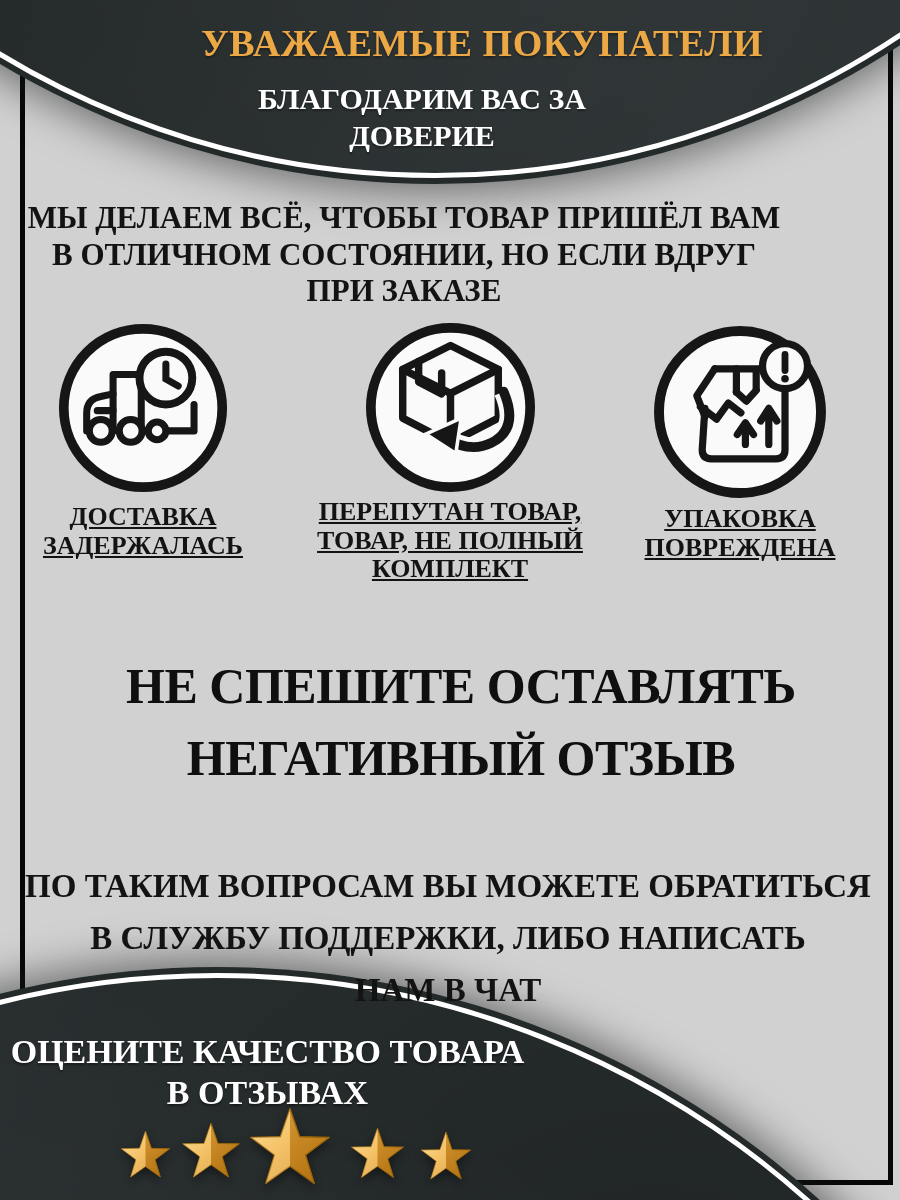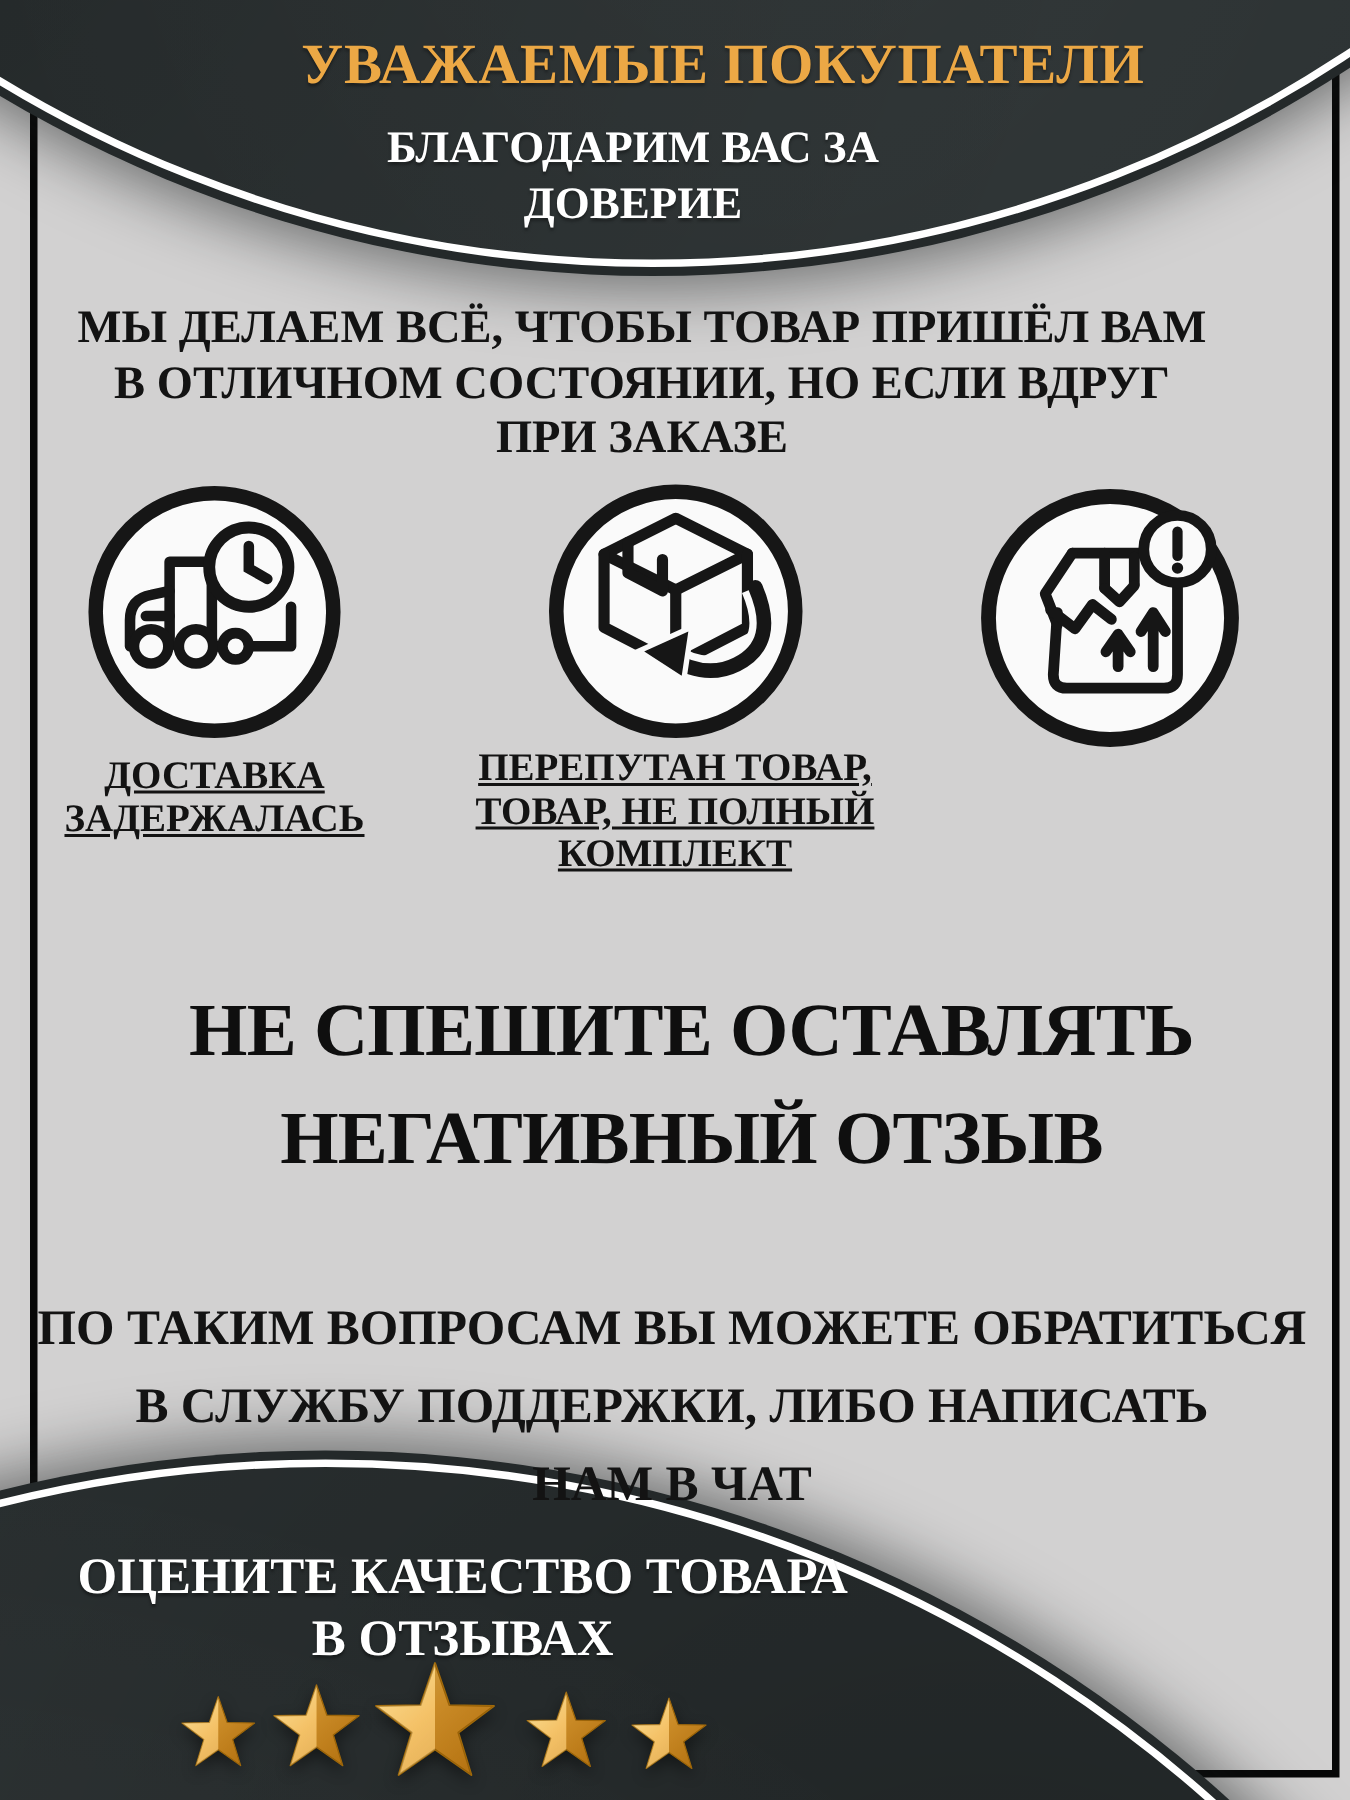--- a/index.html
+++ b/index.html
@@ -30,31 +30,31 @@
   .panel-header{ left:-407px; top:-1506px; width:1684px; height:1684px; }
   .panel-footer{ left:-673px; top:973px;  width:1780px; height:1780px; }
 
   .txt{ position:absolute; z-index:3; white-space:pre-line; text-align:center; }
 
   .hdr-title{ left:0; top:24px; width:900px; font-size:38px; line-height:1.05; color:#ECA845;
               letter-spacing:.5px; text-shadow:0 2px 2px rgba(0,0,0,.35);padding-left:32px; }
   .hdr-sub{ left:0; top:80px; width:844px; font-size:30px; line-height:37px; color:#ffffff;
             text-shadow:0 2px 2px rgba(0,0,0,.35); }
 
-  .intro{ left:0; top:200px; width:808px; font-size:31px; line-height:36.5px; color:#131313;padding-left:24px; }
+  .intro{ left:0; top:200px; width:808px; font-size:31px; line-height:36.5px; color:#131313; }
 
   .issue-icon{ position:absolute; z-index:3; }
   .issue-label{ position:absolute; z-index:3; white-space:pre-line; text-align:center;
                 font-size:26px; line-height:28.5px; color:#131313;text-decoration:underline; }
 
   .warn-title{ left:11px; top:650px; width:900px; font-size:50px; line-height:72px; color:#0f0f0f; letter-spacing:-0.5px; }
   .warn-body{ left:0; top:860px; width:896px; font-size:33px; line-height:52px; color:#131313; }
 
   .foot-text{ left:0; top:1031px; width:535px; font-size:34px; line-height:41px; color:#ffffff;
-              text-shadow:0 2px 2px rgba(0,0,0,.4);margin-left:41px; }
+              text-shadow:0 2px 2px rgba(0,0,0,.4); }
   .star{ position:absolute; z-index:3; filter:drop-shadow(0 4px 5px rgba(0,0,0,0.45)); }
 </style>
 </head>
 <body>
 
 <div class="page">
 
   <svg width="0" height="0" style="position:absolute" aria-hidden="true">
     <defs>
       <linearGradient id="sg" x1="0" y1="0" x2="1" y2="1">
@@ -124,20 +124,22 @@
       <path d="M28,47 l9,7 6.5,-9 7,5.5"></path>
       <path d="M48,26 v13 m11,-11.5 v10"></path>
       <path d="M48,39 l5.5,5 5.5,-6"></path>
       <path d="M53,68 V57 m-4.5,5.5 L53,56 l4.5,6.5"></path>
       <path d="M66,68 V49 m-4.5,6 L66,48 l4.5,7"></path>
     </g>
     <circle cx="75" cy="24.5" r="12.5" fill="#fafafa" stroke="#161616" stroke-width="4"></circle>
     <path d="M75,18 V27" stroke="#161616" stroke-width="3.8" stroke-linecap="round"></path>
     <circle cx="75" cy="31.5" r="2.1" fill="#161616"></circle>
   </svg>
+  <div class="issue-label" style="left:600px;top:505px;width:280px">УПАКОВКА
+ПОВРЕЖДЕНА</div>
 
   <div class="txt warn-title">НЕ СПЕШИТЕ ОСТАВЛЯТЬ
 НЕГАТИВНЫЙ ОТЗЫВ</div>
   <div class="txt warn-body">ПО ТАКИМ ВОПРОСАМ ВЫ МОЖЕТЕ ОБРАТИТЬСЯ
 В СЛУЖБУ ПОДДЕРЖКИ, ЛИБО НАПИСАТЬ
 НАМ В ЧАТ</div>
 
   <div class="txt foot-text">ОЦЕНИТЕ КАЧЕСТВО ТОВАРА
 В ОТЗЫВАХ</div>
 

